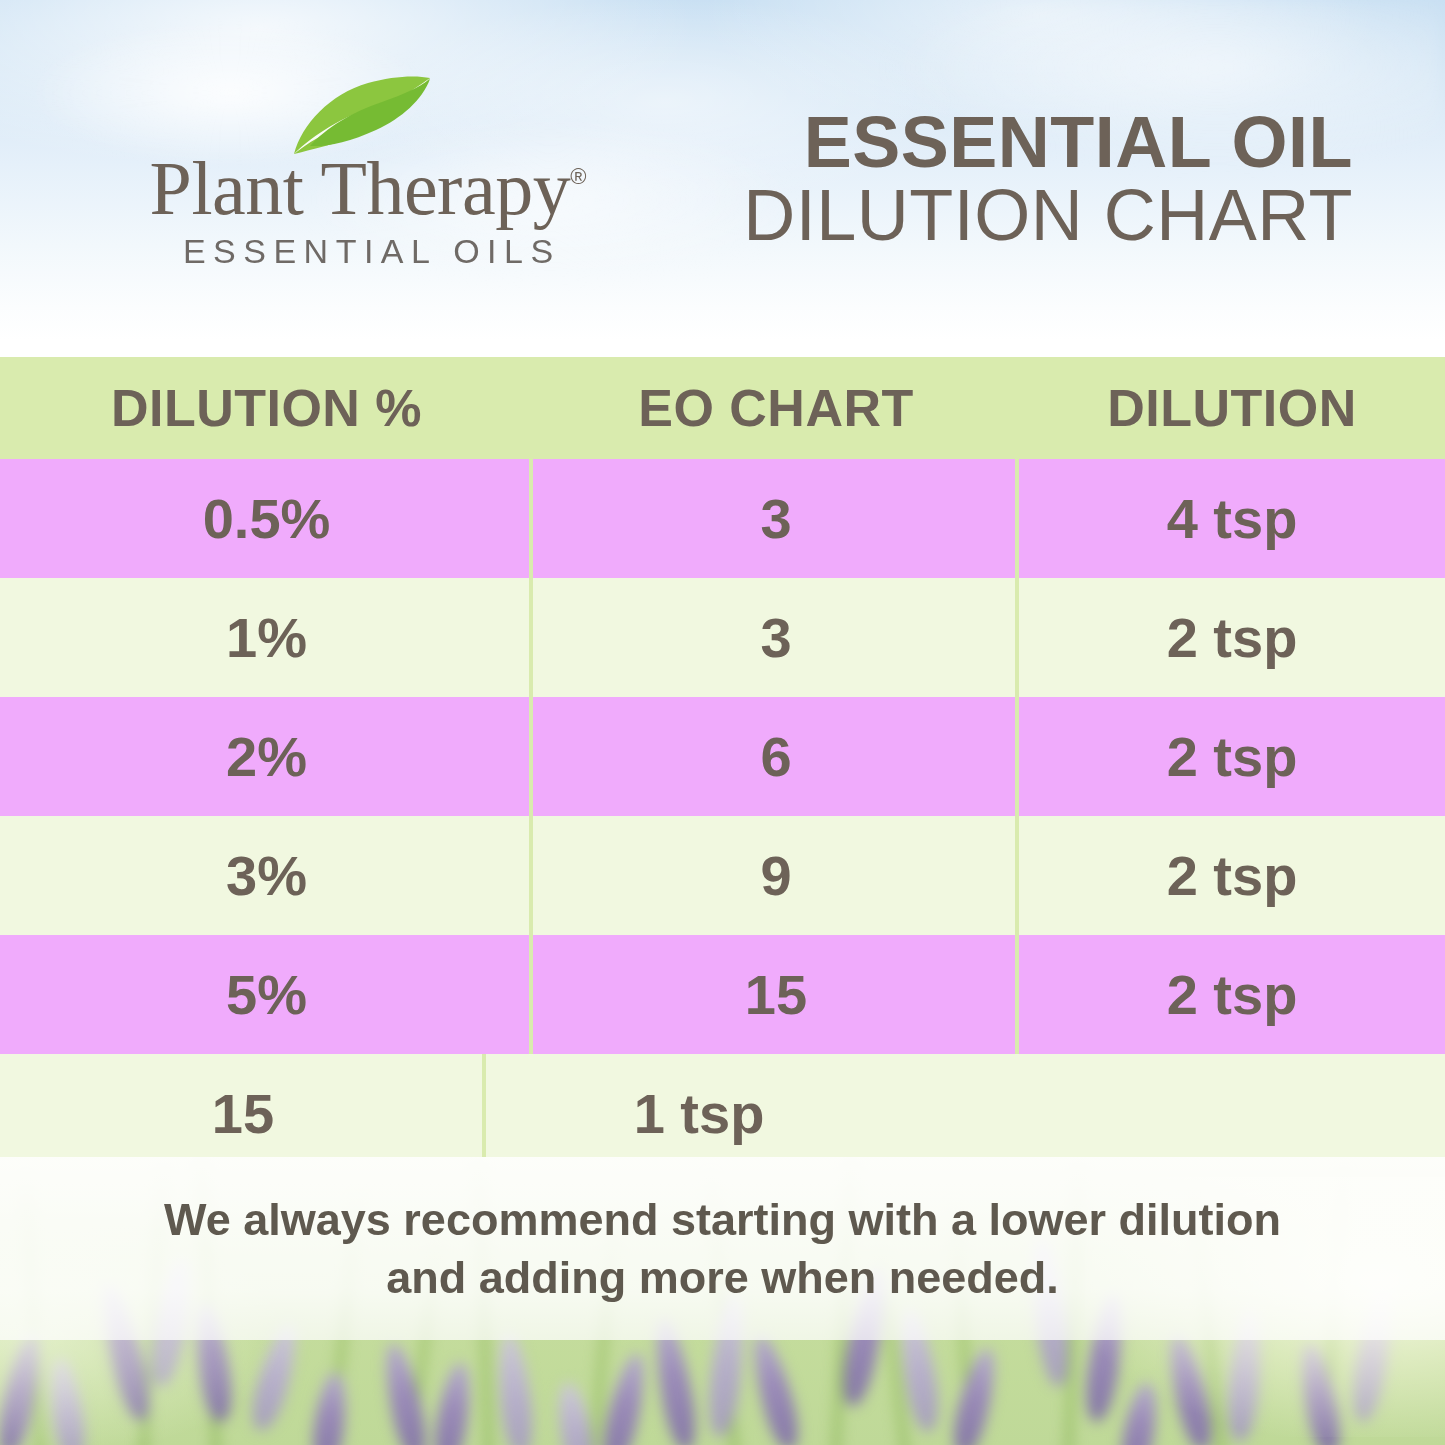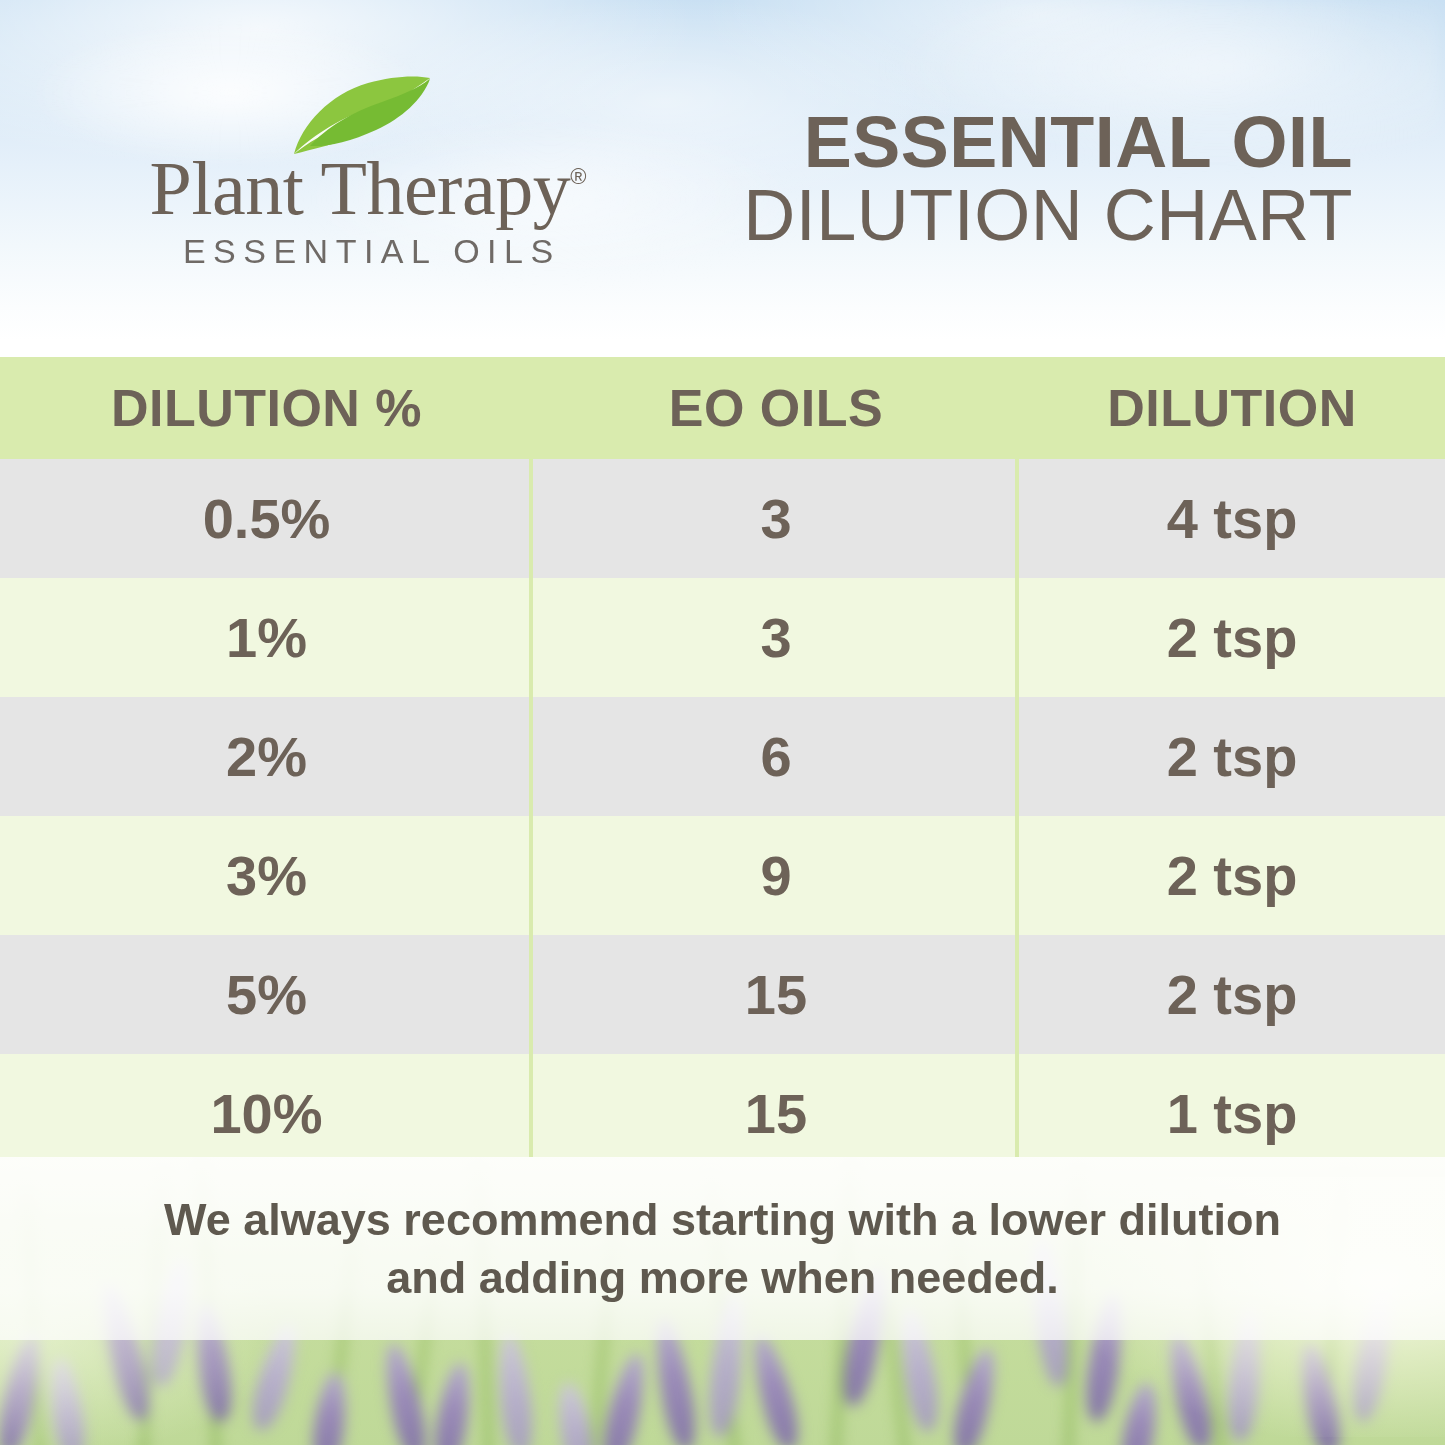--- a/index.html
+++ b/index.html
@@ -134,21 +134,21 @@
     width: 1445px;
     box-sizing: border-box;
   }
   .t-head {
     height: 102px;
     background: #d9ebae;
   }
   .t-body {
     height: 119px;
   }
-  .t-body.odd  { background: #e5e5e5; }
+  .t-body.odd  { background: #f0abfc; }
   .t-body.even { background: #f1f8e0; }
 
   .t-cell {
     display: flex;
     align-items: center;
     justify-content: center;
     box-sizing: border-box;
     color: #6d6258;
     position: relative;
   }
@@ -279,21 +279,21 @@
     <div class="title-line2">DILUTION CHART</div>
   </div>
 
   <div class="table">
 
     <div class="t-row t-head">
       <div class="t-cell c1">
         <span class="hdr-txt">DILUTION %</span>
       </div>
       <div class="t-cell c2">
-        <span class="hdr-txt">EO OILS</span>
+        <span class="hdr-txt">EO CHART</span>
       </div>
       <div class="t-cell c3">
         <span class="hdr-txt">DILUTION</span>
       </div>
     </div>
 
     <div class="t-row t-body odd">
       <div class="t-cell c1">
           <span class="cell-txt">0.5%</span>
         </div>
@@ -347,23 +347,20 @@
         </div>
       <div class="t-cell c2">
           <span class="cell-txt">15</span>
         </div>
       <div class="t-cell c3">
           <span class="cell-txt">2 tsp</span>
         </div>
     </div>
 
     <div class="t-row t-body even">
-      <div class="t-cell c1">
-          <span class="cell-txt">10%</span>
-        </div>
       <div class="t-cell c2">
           <span class="cell-txt">15</span>
         </div>
       <div class="t-cell c3">
           <span class="cell-txt">1 tsp</span>
         </div>
     </div>
 
   </div>
 

